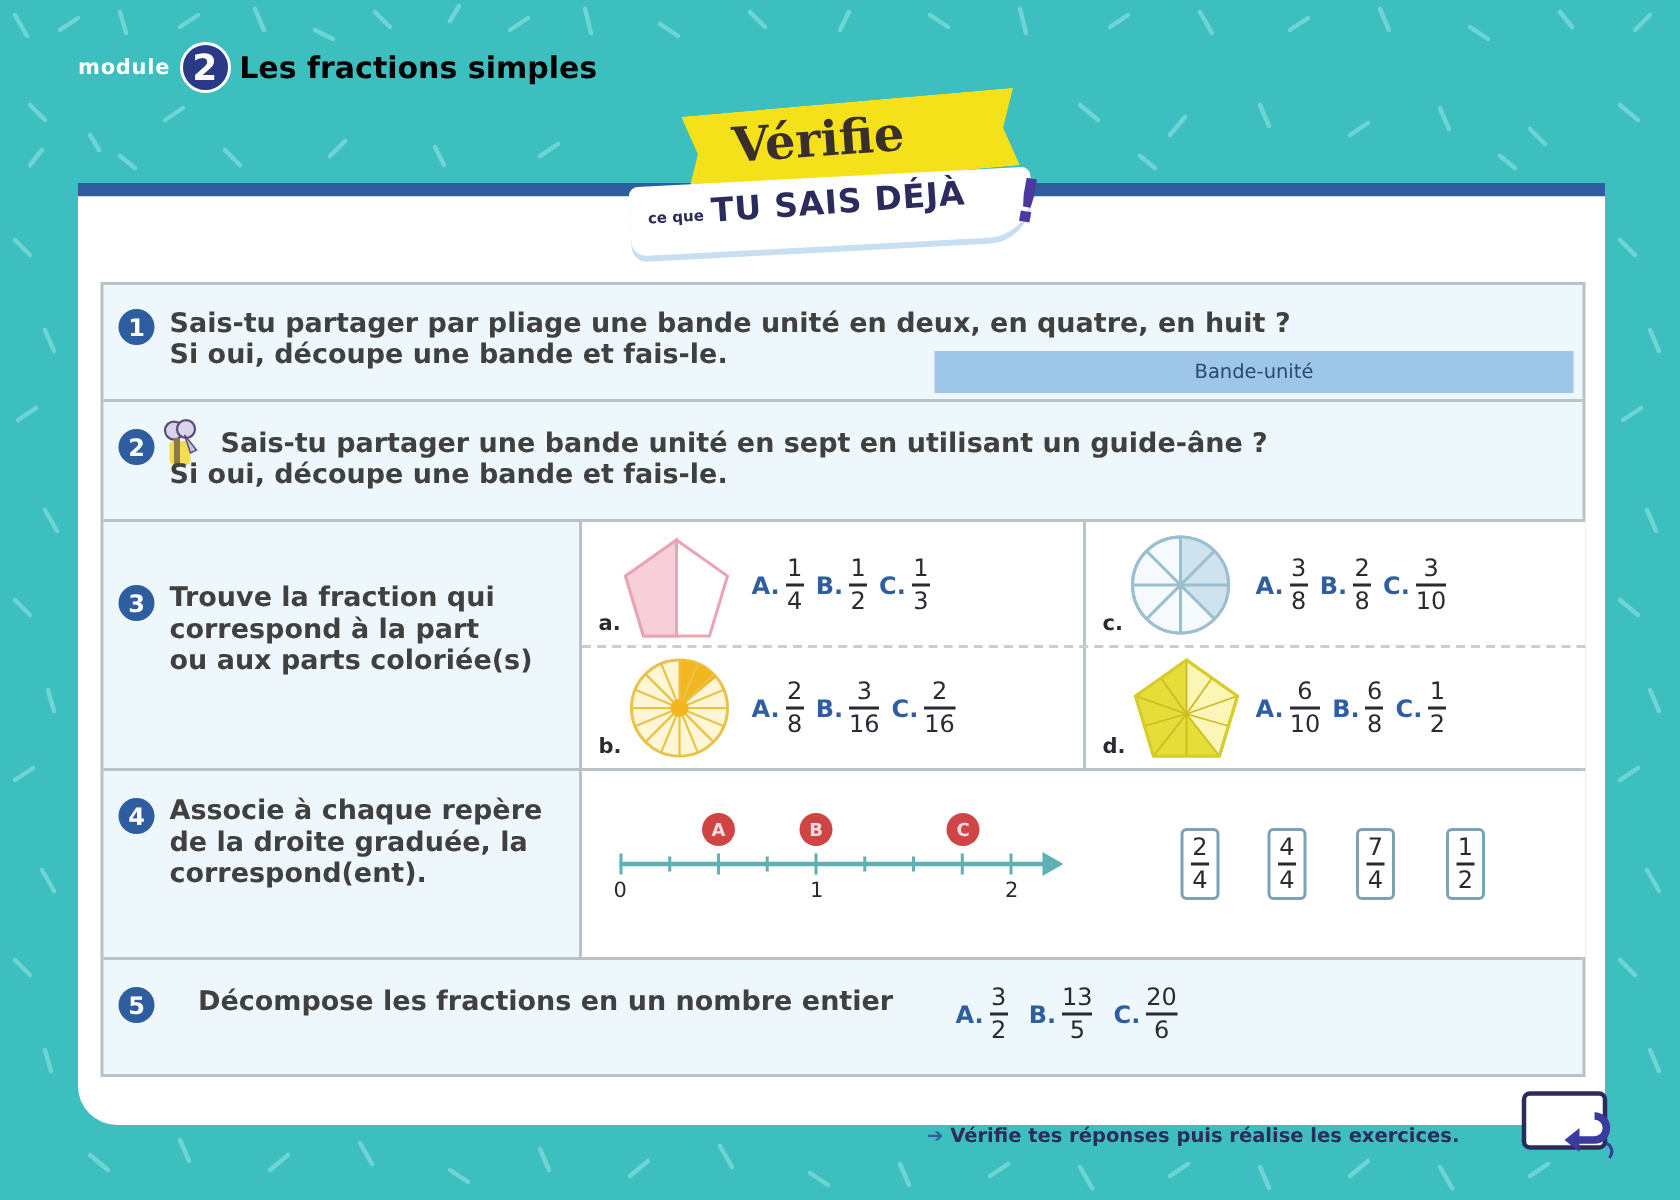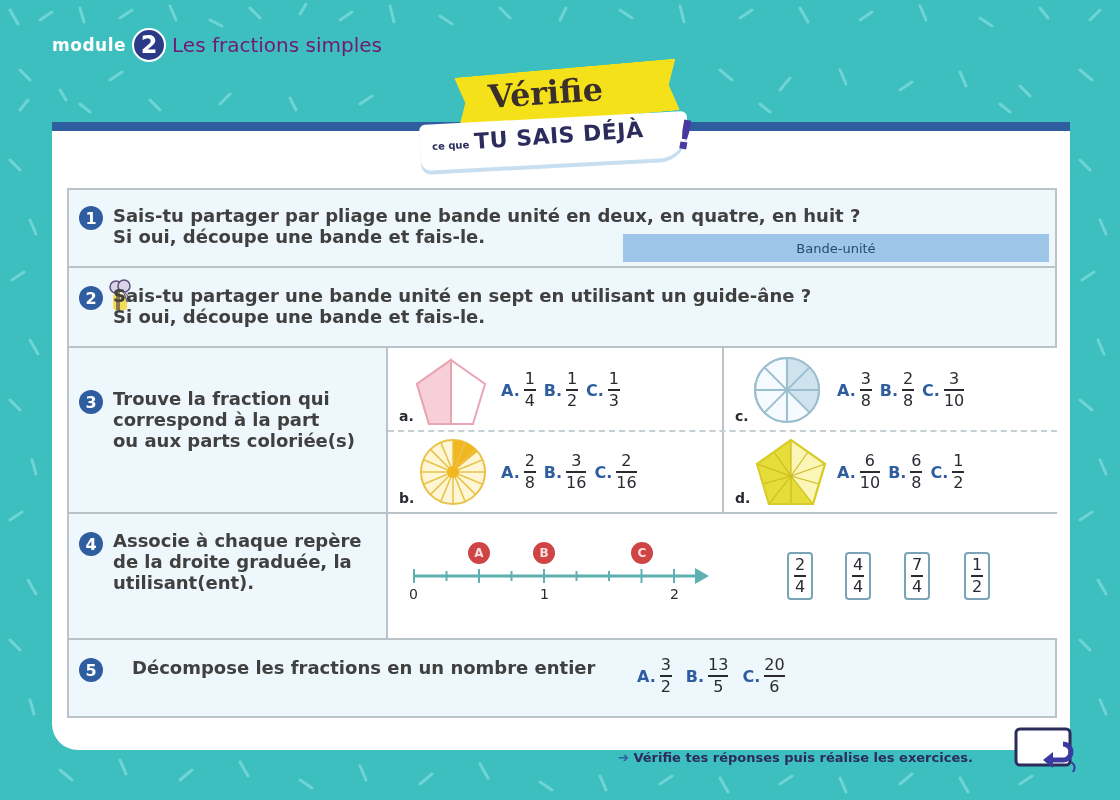--- a/index.html
+++ b/index.html
@@ -7,27 +7,27 @@
   body {
     font-family: "DejaVu Sans", sans-serif;
     background-color: #3dbfbf;
     position: relative;
     color: #2a2a33;
   }
   .confetti { position: absolute; inset: 0; z-index: 0; }
   .header {
     position: absolute; left: 52px; top: 28px; display: flex; align-items: center; z-index: 2;
   }
-  .header .module-word { color: #ffffff; font-weight: bold; font-size: 17px; letter-spacing: 0.5px; }
+  .header .module-word { color: #ffffff; font-weight: bold; font-size: 14px; letter-spacing: 0.5px; }
   .header .module-num {
     width: 34px; height: 34px; border-radius: 50%; background: #2b3a87; color: #fff;
     font-weight: bold; font-size: 24px; display: flex; align-items: center; justify-content: center;
     margin: 0 6px 0 6px; border: 2px solid #fff;
   }
-  .header .module-title { color: #701a75; font-weight: normal; font-size: 20px; }
+  .header .module-title { color: #000000; font-weight: bold; font-size: 20px; }
 
   .card {
     position: absolute; left: 52px; top: 122px; width: 1018px; height: 628px;
     background: #ffffff; border-radius: 0 0 0 26px; z-index: 1;
     border-top: 9px solid #2f5ea0;
   }
 
   .banner { position: absolute; left: 418px; top: 60px; width: 290px; height: 120px; z-index: 3; }
   .banner .yellow {
     position: absolute; left: 38px; top: 8px; width: 222px; height: 52px; background: #f5e11a;
@@ -205,21 +205,21 @@
   <div class="row" style="top:78px; height:80px;">
     <div class="num" style="left:10px; top:18px;">2</div>
     <svg style="position:absolute; left:38px; top:10px;" width="26" height="34">
       <rect x="6" y="16" width="14" height="16" rx="3" fill="#f5dc55"></rect>
       <circle cx="9" cy="9" r="6" fill="#d9d4ea" stroke="#5a4f7a" stroke-width="1.5"></circle>
       <circle cx="17" cy="8" r="6" fill="#d9d4ea" stroke="#5a4f7a" stroke-width="1.5"></circle>
       <rect x="9" y="14" width="4" height="18" fill="#8a7a4a"></rect>
       <path d="M16 12 L24 22 L20 24 Z" fill="#c8c3e0" stroke="#5a4f7a" stroke-width="1"></path>
     </svg>
     <div class="qtext" style="left:44px; top:17px;">
-      <div style="">Sais-tu partager une bande unité en sept en utilisant un guide-âne ?</div>
+      <div style="padding-left:34px;">Sais-tu partager une bande unité en sept en utilisant un guide-âne ?</div>
       <div>Si oui, découpe une bande et fais-le.</div>
     </div>
   </div>
 
   <div class="row" style="top:158px; height:166px;">
     <div class="num" style="left:10px; top:42px;">3</div>
     <div class="qtext" style="left:44px; top:40px;">
       <div>Trouve la fraction qui</div>
       <div>correspond à la part</div>
       <div>ou aux parts coloriée(s)</div>
@@ -388,21 +388,21 @@
           </span>
         </div>
     </div>
   </div>
 
   <div class="row" style="top:324px; height:126px;">
     <div class="num" style="left:10px; top:18px;">4</div>
     <div class="qtext" style="left:44px; top:16px;">
       <div>Associe à chaque repère</div>
       <div>de la droite graduée, la</div>
-      <div>utilisant(ent).</div>
+      <div>correspond(ent).</div>
     </div>
     <div class="cellbg" style="left:319px; top:0; width:669px; height:124px;"></div>
     <div class="vline" style="left:317px;"></div>
 
     <svg style="position:absolute; left:340px; top:50px;" width="300" height="30">
       <line x1="4" y1="12" x2="290" y2="12" stroke="#5fb0b3" stroke-width="3"></line>
       <polygon points="286,4 300,12 286,20" fill="#5fb0b3"></polygon>
       <g stroke="#5fb0b3" stroke-width="2">
         <line x1="5" y1="5" x2="5" y2="19"></line>
           <line x1="37.5" y1="7" x2="37.5" y2="17"></line>

